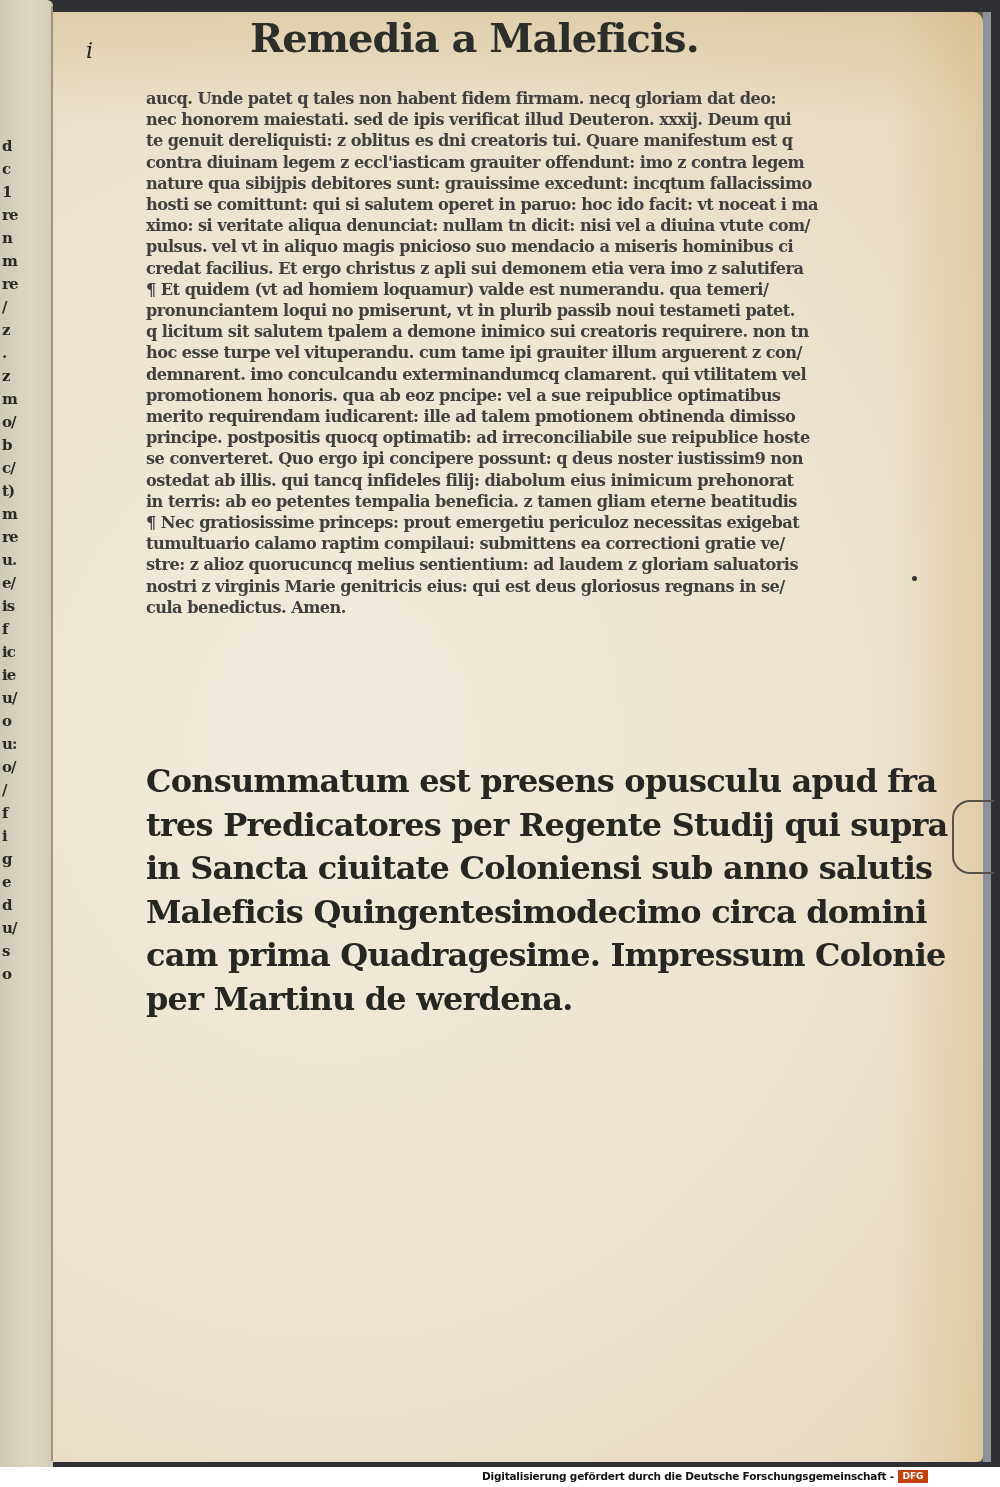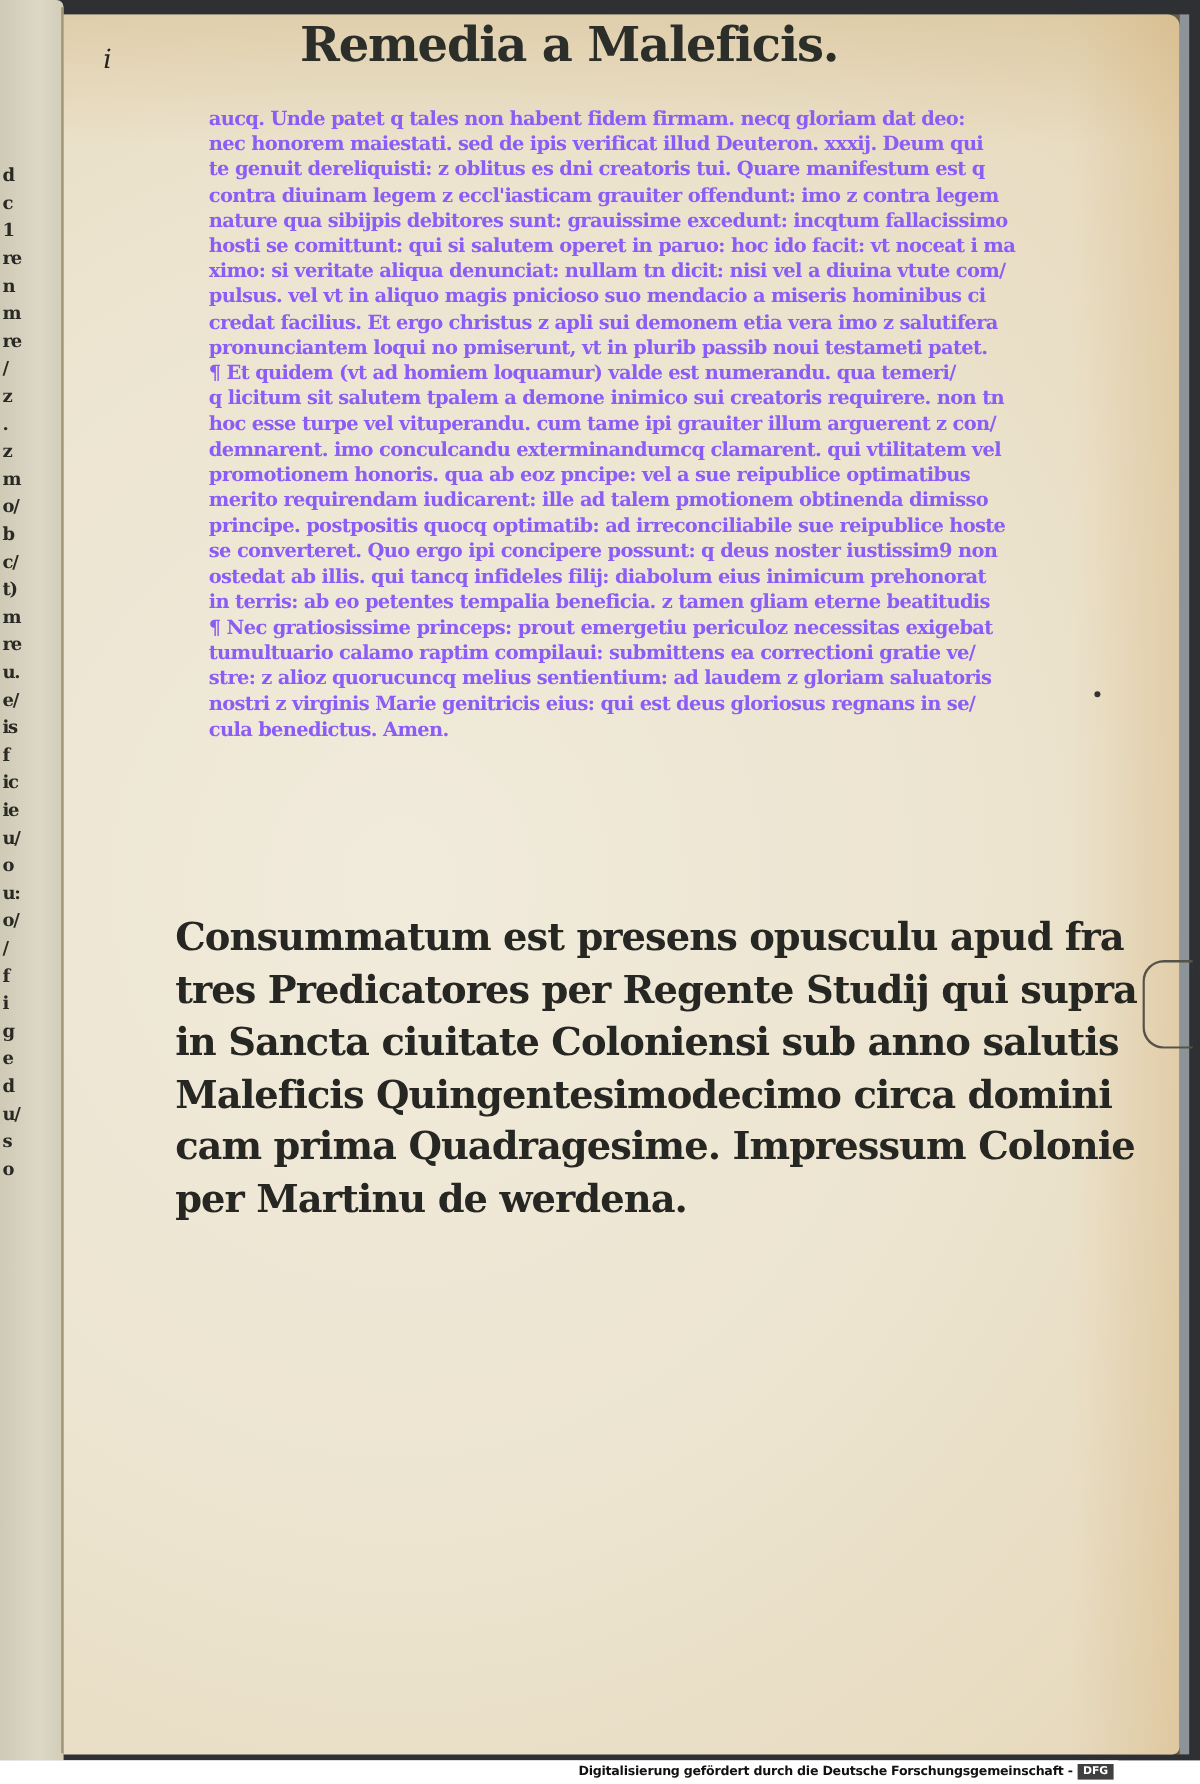--- a/index.html
+++ b/index.html
@@ -59,22 +59,22 @@
     position:absolute; left:250px; top:14px; width:500px; 
     font-family:"DejaVu Serif", serif; font-weight:bold;
     font-size:40px; color:#2c2e2a; letter-spacing:-1px;
   }
   .body-text {
     position:absolute; left:146px; top:88px; width:712px;
   }
   .body-line {
     display:block; white-space:nowrap; overflow:hidden;
     font-family:"DejaVu Serif", serif; font-weight:bold;
-    font-size:16.2px; line-height:21.2px; color:#8b5cf6;
-    letter-spacing:-0.55px; text-align:justify;margin-left:28px;
+    font-size:16.2px; line-height:21.2px; color:#404040;
+    letter-spacing:-0.55px; text-align:justify;
   }
   .colophon {
     position:absolute; left:146px; top:760px; width:720px;
   }
   .colophon-line {
     display:block; white-space:nowrap;
     font-family:"DejaVu Serif", serif; font-weight:bold;
     font-size:32px; line-height:43.5px; color:#262622;
     letter-spacing:-0.8px;
   }
@@ -86,21 +86,21 @@
     position:absolute; left:0; top:1467px; width:932px; height:20px;
     background:#ffffff;
   }
   .footer-text {
     position:absolute; right:38px; top:3px;
     font-family:"DejaVu Sans", sans-serif; font-size:10.5px; color:#111;
     font-weight:bold; letter-spacing:-0.2px;
   }
   .dfg-logo {
     position:absolute; right:4px; top:3px; width:30px; height:13px;
-    background:#404040; color:#fff;
+    background:#c2410c; color:#fff;
     font-family:"DejaVu Sans", sans-serif; font-size:9px; font-weight:bold;
     text-align:center; line-height:13px;
   }
 </style>
 </head>
 <body>
 
 <div class="scan-bg"></div>
 
 <div class="left-page">
@@ -155,22 +155,22 @@
 <div class="body-text">
   <span class="body-line">aucq. Unde patet q tales non habent fidem firmam. necq gloriam dat deo:</span>
   <span class="body-line">nec honorem maiestati. sed de ipis verificat illud Deuteron. xxxij. Deum qui</span>
   <span class="body-line">te genuit dereliquisti: z oblitus es dni creatoris tui. Quare manifestum est q</span>
   <span class="body-line">contra diuinam legem z eccl'iasticam grauiter offendunt: imo z contra legem</span>
   <span class="body-line">nature qua sibijpis debitores sunt: grauissime excedunt: incqtum fallacissimo</span>
   <span class="body-line">hosti se comittunt: qui si salutem operet in paruo: hoc ido facit: vt noceat i ma</span>
   <span class="body-line">ximo: si veritate aliqua denunciat: nullam tn dicit: nisi vel a diuina vtute com/</span>
   <span class="body-line">pulsus. vel vt in aliquo magis pnicioso suo mendacio a miseris hominibus ci</span>
   <span class="body-line">credat facilius. Et ergo christus z apli sui demonem etia vera imo z salutifera</span>
+  <span class="body-line">¶ Et quidem (vt ad homiem loquamur) valde est numerandu. qua temeri/</span>
   <span class="body-line">pronunciantem loqui no pmiserunt, vt in plurib passib noui testameti patet.</span>
-  <span class="body-line">¶ Et quidem (vt ad homiem loquamur) valde est numerandu. qua temeri/</span>
   <span class="body-line">q licitum sit salutem tpalem a demone inimico sui creatoris requirere. non tn</span>
   <span class="body-line">hoc esse turpe vel vituperandu. cum tame ipi grauiter illum arguerent z con/</span>
   <span class="body-line">demnarent. imo conculcandu exterminandumcq clamarent. qui vtilitatem vel</span>
   <span class="body-line">promotionem honoris. qua ab eoz pncipe: vel a sue reipublice optimatibus</span>
   <span class="body-line">merito requirendam iudicarent: ille ad talem pmotionem obtinenda dimisso</span>
   <span class="body-line">principe. postpositis quocq optimatib: ad irreconciliabile sue reipublice hoste</span>
   <span class="body-line">se converteret. Quo ergo ipi concipere possunt: q deus noster iustissim9 non</span>
   <span class="body-line">ostedat ab illis. qui tancq infideles filij: diabolum eius inimicum prehonorat</span>
   <span class="body-line">in terris: ab eo petentes tempalia beneficia. z tamen gliam eterne beatitudis</span>
   <span class="body-line">¶ Nec gratiosissime princeps: prout emergetiu periculoz necessitas exigebat</span>

